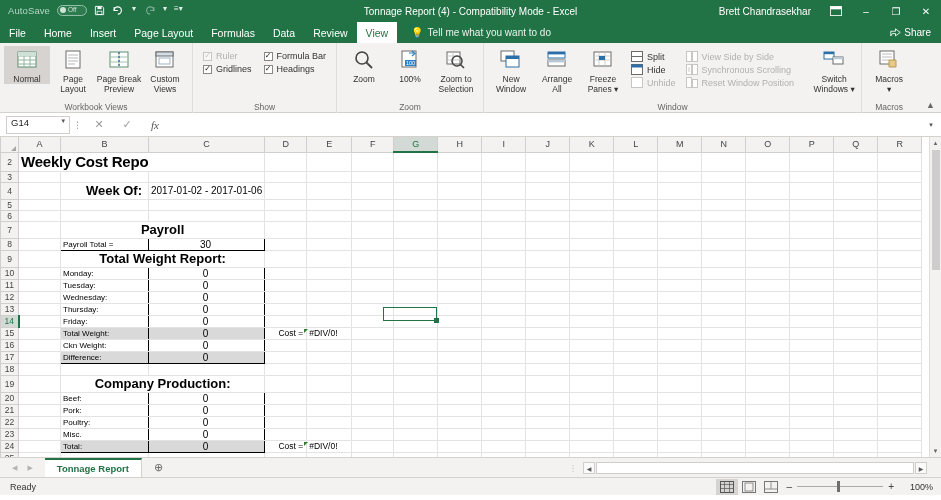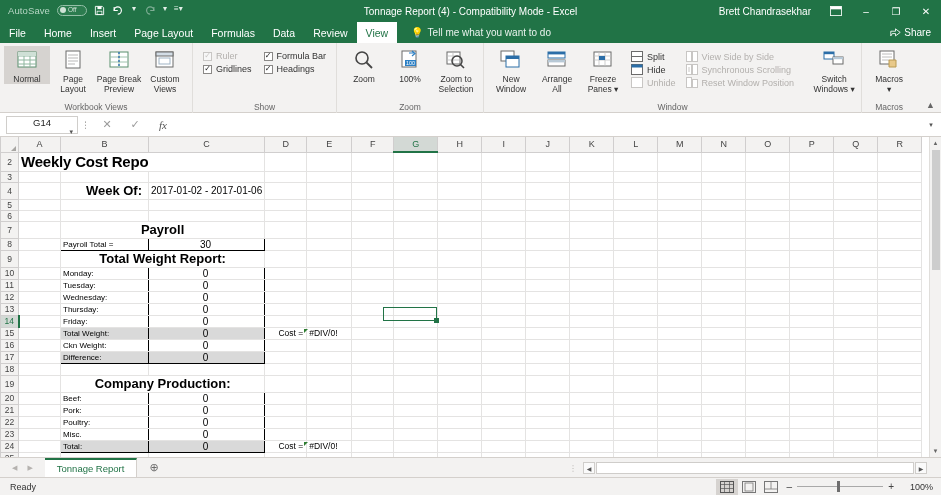--- a/index.html
+++ b/index.html
@@ -101,23 +101,23 @@
   .collapse-ribbon {
     position: absolute; right: 6px; bottom: 2px; font-size: 9px; color: #666;
   }
 
   
   .fbar {
     height: 24px; background: #fff; display: flex; align-items: center;
     border-bottom: 1px solid #d4d0cc; padding: 0 2px;
   }
   .namebox {
-    width: 72px; height: 18px; margin-left: 4px; background: #fff;
-    border: 1px solid #d0cecb; display: flex; align-items: center;
-    font-size: 9.5px; color: #222; padding: 0 4px; position: relative; flex-direction: column;
+    width: 64px; height: 18px; margin-left: 4px; background: #fff;
+    border: 1px solid #d0cecb; display: flex; align-items: flex-start;
+    font-size: 9.5px; color: #222; padding: 0 4px; position: relative;
   }
   .namebox .nb-caret { margin-left: auto; font-size: 7px; color: #555; }
   .fdots { color: #8a8886; font-size: 9px; padding: 0 3px; letter-spacing: 0; }
   .fbtn { width: 28px; text-align: center; font-size: 11px; color: #9a9a9a; }
   .fbtn.fx { font-style: italic; font-family: "Liberation Serif", serif; color: #555; font-size: 11px; }
   .finput {
     flex: 1; height: 18px; border: none; outline: none;
     font-size: 10px; color: #222; padding-left: 4px; background: #fff;
   }
   .fbar-caret { width: 16px; text-align: center; font-size: 7px; color: #555; }
@@ -189,21 +189,21 @@
   .vs-spacer { flex: 1; }
 
   
   .sheetbar {
     height: 20px; background: #f3f2f1; display: flex; align-items: stretch;
     border-top: 1px solid #d4d0cc; font-size: 9.5px;
   }
   .navarrows { display: flex; align-items: center; gap: 10px; padding: 0 12px; color: #b5b2af; font-size: 7px; }
   .stab {
     display: flex; align-items: center; padding: 0 12px; color: #217346;
-    font-weight: normal; font-size: 9.5px; background: #fff;
+    font-weight: bold; font-size: 9.5px; background: #fff;
     border-top: 2px solid #217346; border-right: 1px solid #d4d0cc;
   }
   .newsheet { display: flex; align-items: center; padding: 0 12px; color: #6b6b6b; font-size: 11px; }
   .hscroll-area { margin-left: auto; display: flex; align-items: center; height: 20px; }
   .hs-dots { color: #b5b2af; font-size: 8px; padding: 0 6px; }
   .hs-left, .hs-right {
     width: 12px; height: 12px; border: 1px solid #cfcdca; background: #fafafa;
     display: flex; align-items: center; justify-content: center; font-size: 6px; color: #555;
   }
   .hs-track {

